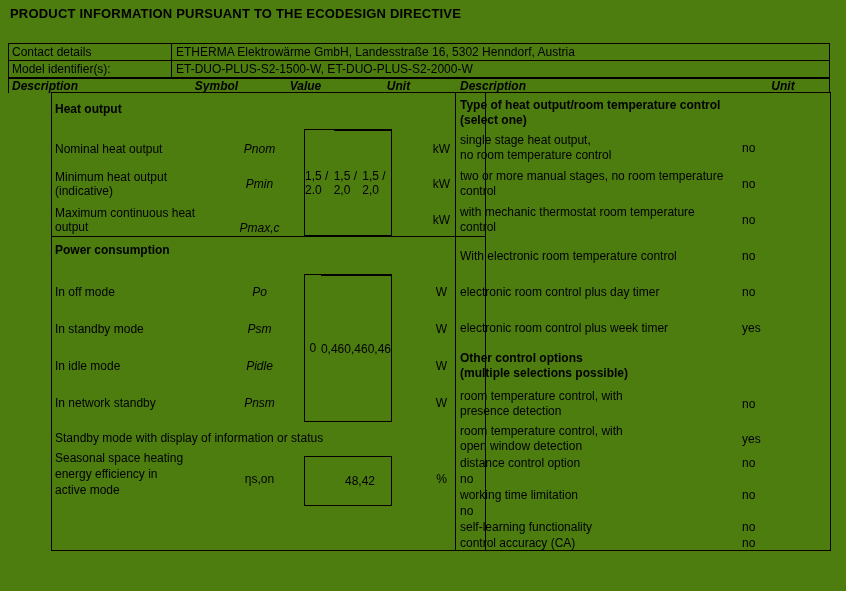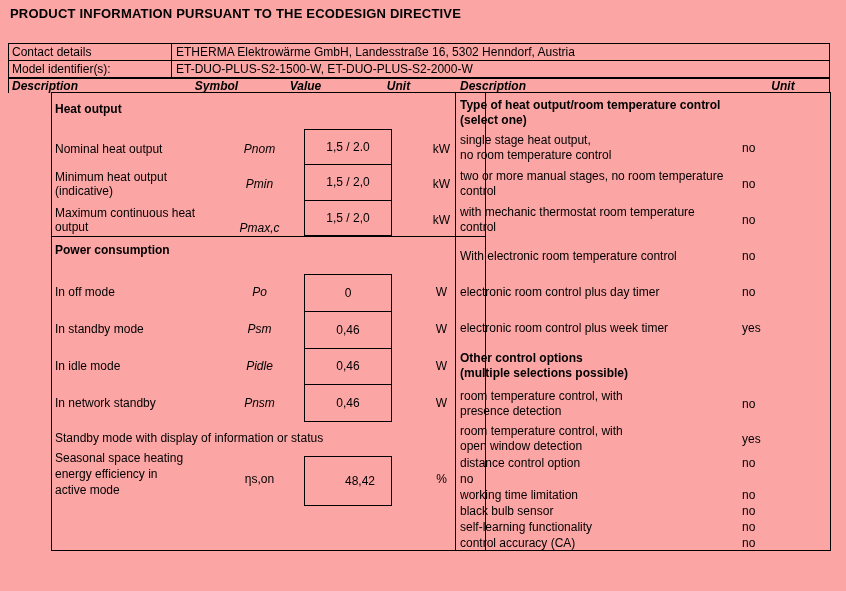--- a/index.html
+++ b/index.html
@@ -1,17 +1,17 @@
 <!DOCTYPE html>
 <html><head>
 <meta charset="utf-8">
 <style>
   html,body { margin:0; padding:0; background:#ffffff; }
   .page {
-    position:relative; width:846px; height:591px; background:#fca5a5;
+    position:relative; width:846px; height:591px; background:#4d7c0f;
     font-family:"Liberation Sans", sans-serif; font-size:12px; color:#000;
     overflow:hidden;
   }
   .title {
     position:absolute; left:10px; top:6px;
     font-size:13px; font-weight:bold; letter-spacing:0.2px;
   }
 
   
   .meta {
@@ -48,21 +48,21 @@
     margin-left:43px;
   }
   .l-divider { position:absolute; left:0; right:0; top:143px; border-top:1px solid #000; }
   .lheading { position:absolute; left:3px; font-weight:bold; line-height:14px; white-space:pre-line; }
   .ldesc { position:absolute; left:3px; line-height:14px; white-space:pre-line; }
   .lsym  { position:absolute; left:170px; width:75px; text-align:center; font-style:italic; line-height:14px; }
   .lsym.upright { font-style:normal; }
   .lunit { position:absolute; left:352px; width:75px; text-align:center; line-height:14px; }
   .vstack {
     position:absolute; left:252px; width:88px;
-    border:1.5px solid #000; display:flex; flex-direction:column;
+    border:1.5px solid #000; display:flex; flex-direction:row;
     box-sizing:border-box;
   }
   .vcell { flex:1; display:flex; align-items:center; justify-content:center; }
   .vcell + .vcell { border-top:1.5px solid #000; }
   .vbox {
     position:absolute; left:252px; width:88px; border:1.5px solid #000;
     display:flex; align-items:center; justify-content:center; box-sizing:border-box;padding-left:24px;
   }
   .lnote { position:absolute; left:3px; line-height:14px; }
 
@@ -217,21 +217,20 @@
       <div class="rval">no</div>
     </div>
     <div class="rrow" style="top:378px; height:16px">
       <div class="rval">no</div>
     </div>
     <div class="rrow" style="top:394px; height:16px">
       <div class="rdesc">working time limitation</div>
       <div class="rval">no</div>
     </div>
     <div class="rrow" style="top:410px; height:16px">
-      <div class="rdesc">black bulb sensor</div>
       <div class="rval">no</div>
     </div>
     <div class="rrow" style="top:426px; height:16px">
       <div class="rdesc">self-learning functionality</div>
       <div class="rval">no</div>
     </div>
     <div class="rrow" style="top:442px; height:16px">
       <div class="rdesc">control accuracy (CA)</div>
       <div class="rval">no</div>
     </div>

